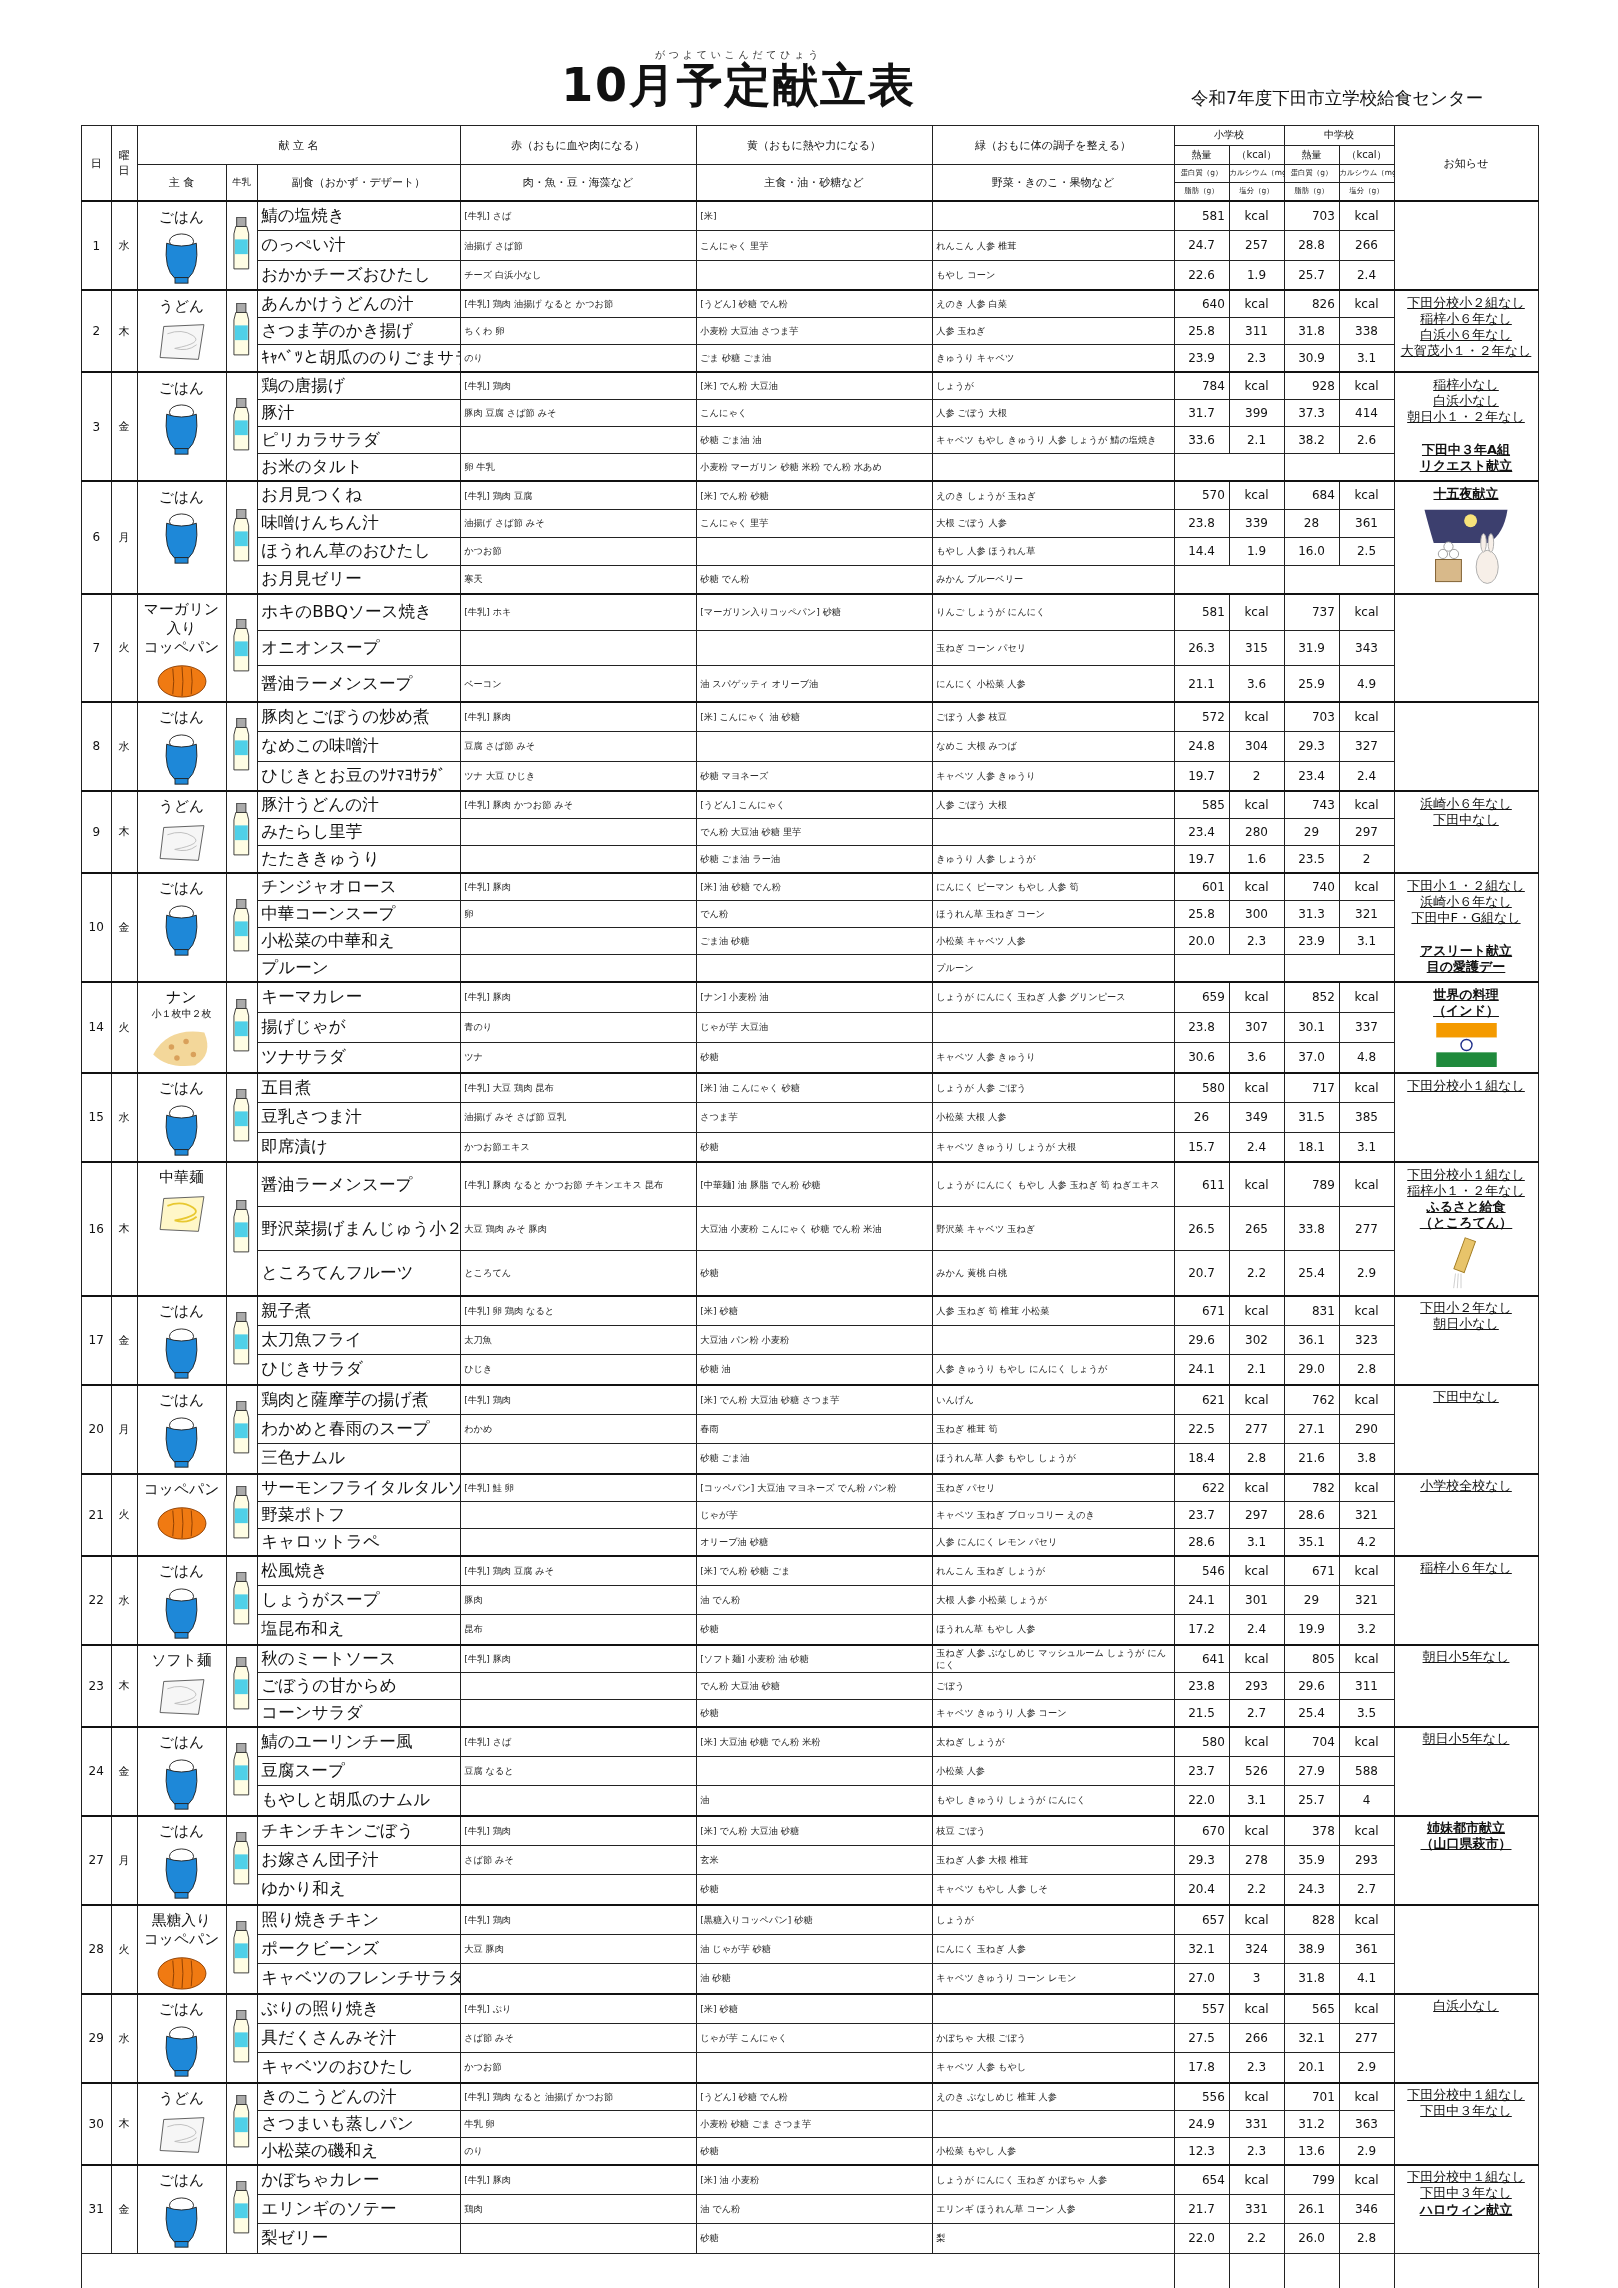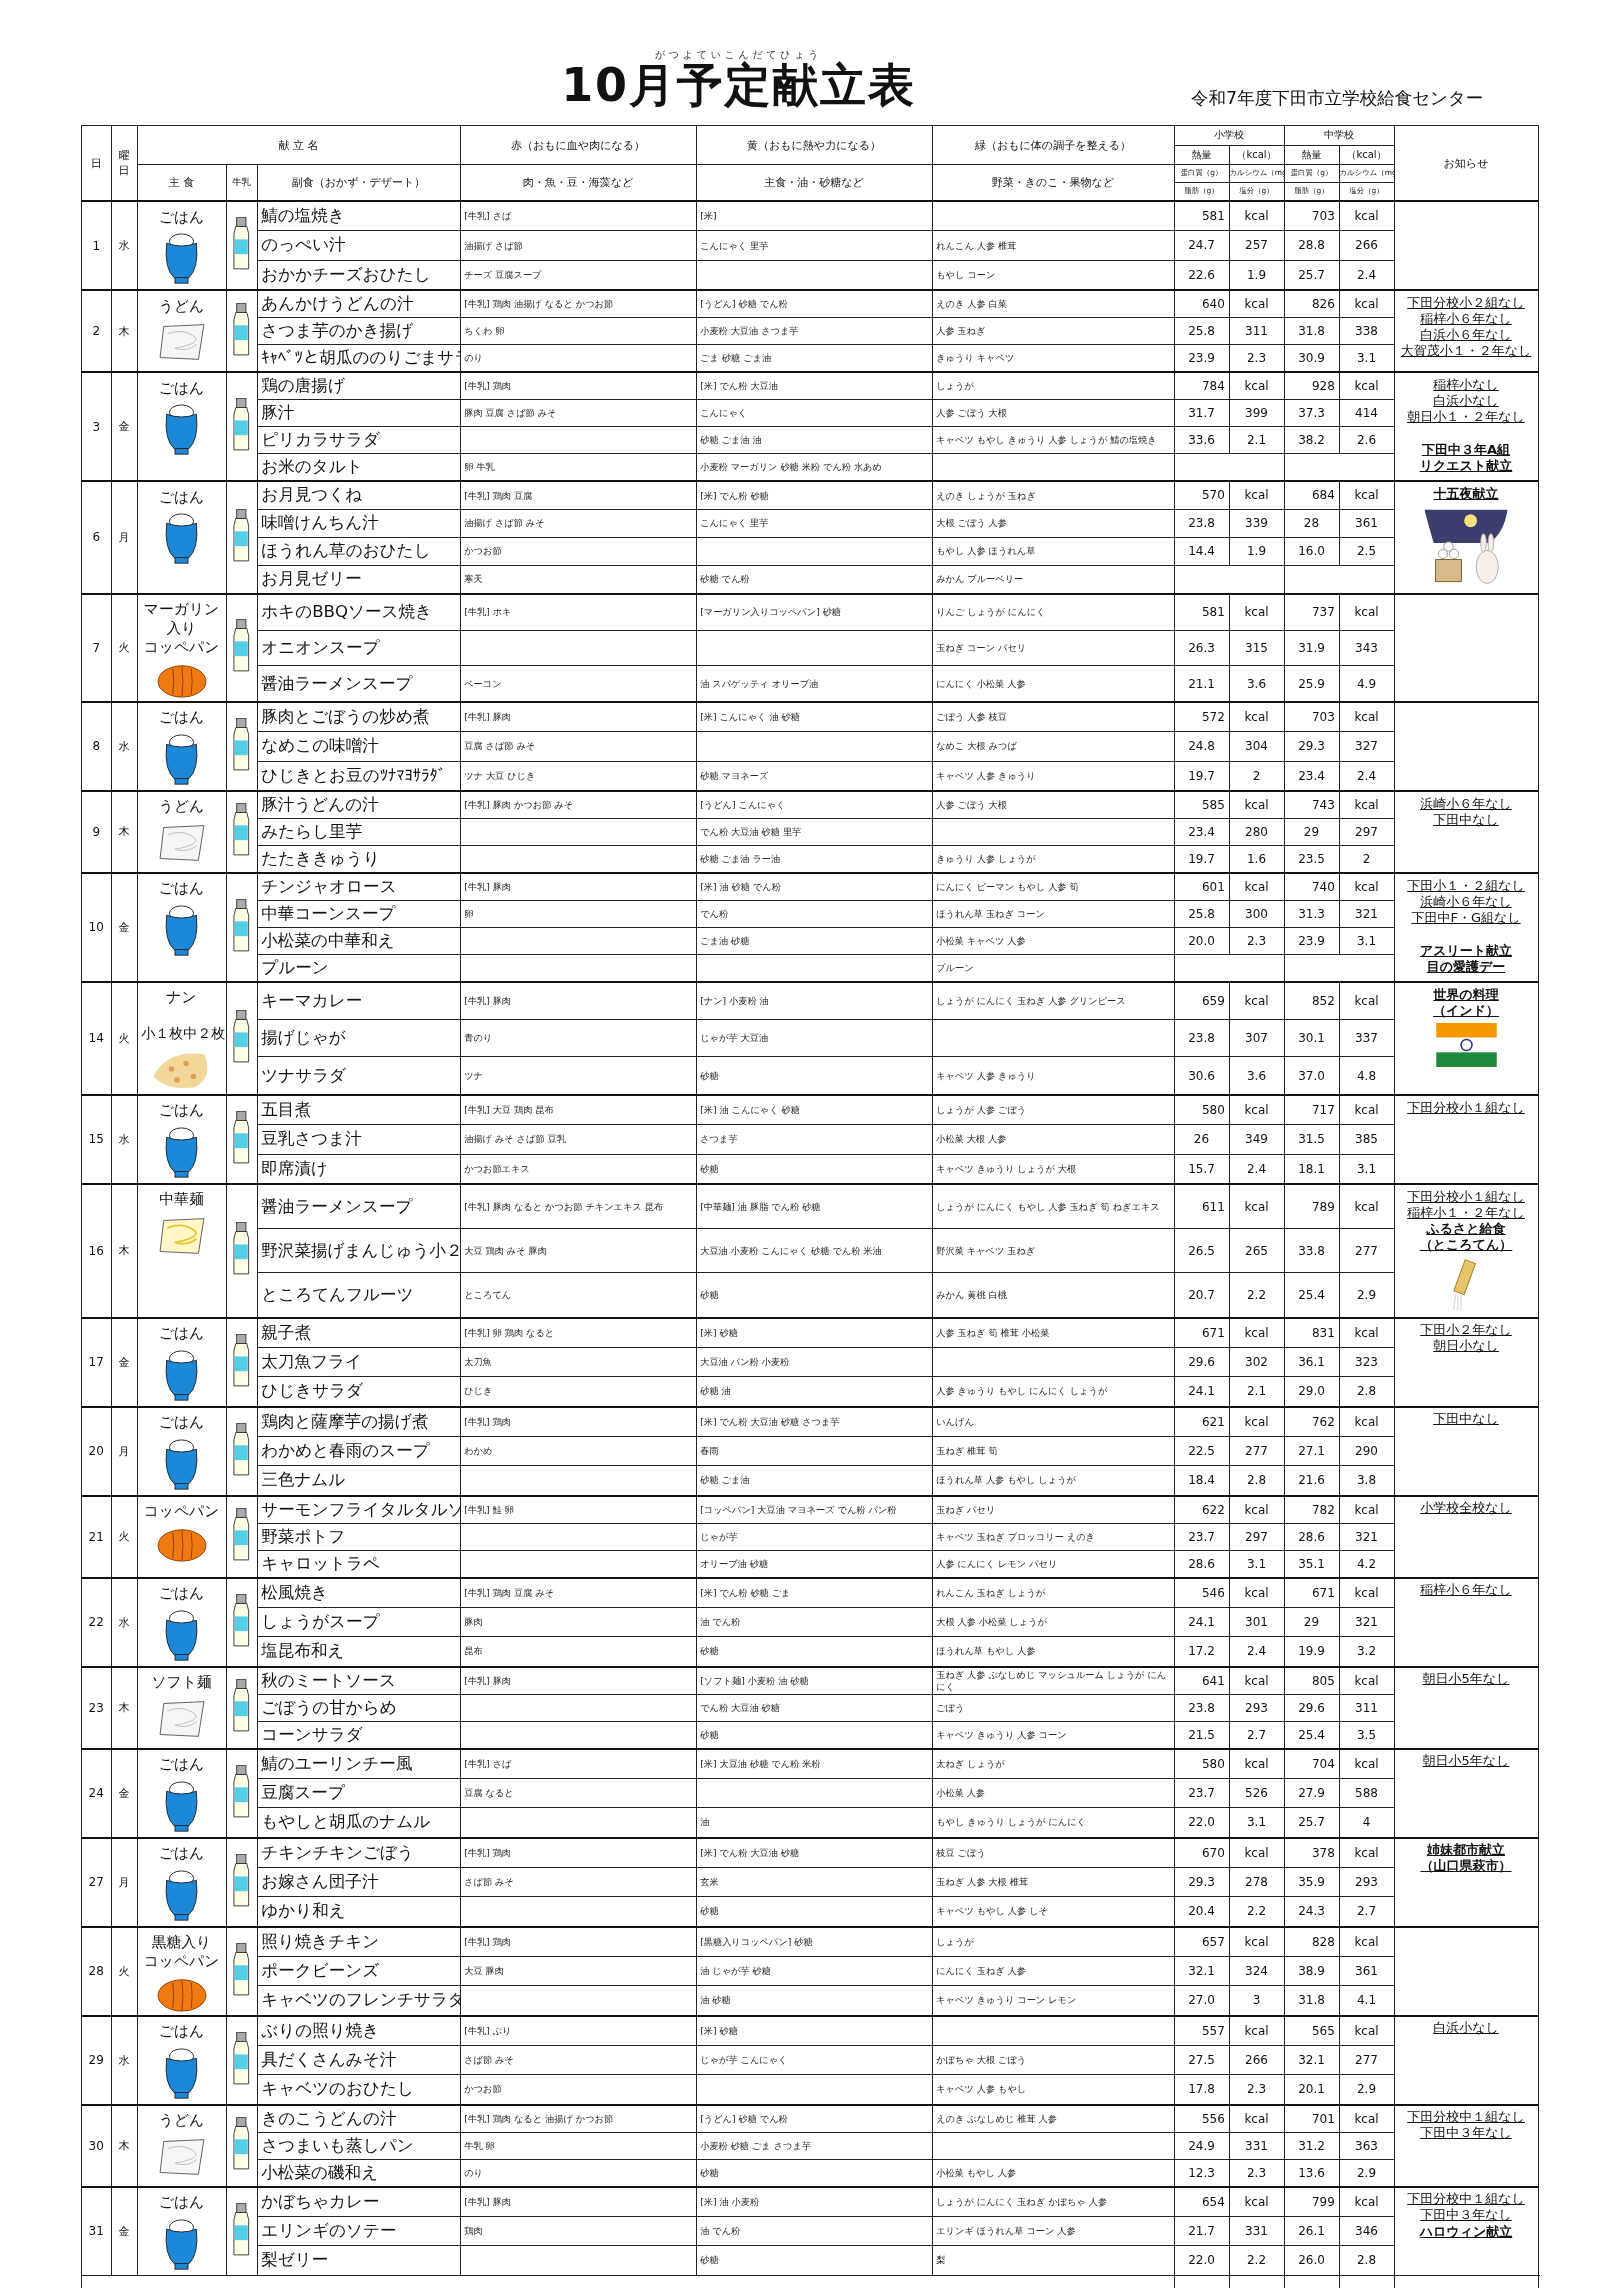--- a/index.html
+++ b/index.html
@@ -9,21 +9,21 @@
   .org { position:absolute; left:1191px; top:86px; font-size:17.5px; }
   table.menu { position:absolute; left:81px; top:125px; width:1458px; border-collapse:collapse; table-layout:fixed; }
   table.menu td, table.menu th { border:0.9px solid #222; padding:0 3.7px; font-weight:normal; overflow:hidden; white-space:nowrap; }
   table.menu th { font-size:11px; text-align:center; height:35px; }
   .hdr-small { font-size:7.4px !important; height:14.8px !important; padding:0 !important; }
   .hdr-kcal { font-size:10px !important; height:18.5px !important; }
   .day-top td { border-top:2.8px solid #111 !important; }
   .c-date { text-align:center; font-size:12px; }
   .c-dow { text-align:center; font-size:11px; }
   .c-staple { text-align:center; vertical-align:top; font-size:14.8px; padding-top:5.5px !important; }
-  .staple-note { font-size:14px; display:block; margin-top:18px;text-align:center; }
+  .staple-note { font-size:10px; display:block; margin-top:0;text-align:center; }
   .c-milk { text-align:center; }
   .c-dish { font-size:16.6px; height:26px; }
   .c-ing { font-size:9.2px; color:#222; white-space:normal !important; line-height:1.3; }
   .c-num { text-align:center; font-size:12px; }
   .c-num.r { text-align:right; }
   .c-note { text-align:center; vertical-align:top; font-size:13px; white-space:normal !important; line-height:1.25; padding-top:3.7px !important;text-decoration:underline; }
   .c-note b { font-weight:bold; }
   .milk { display:inline-block; width:16.6px; height:54px; position:relative; }
   .footer-left { font-size:10px; vertical-align:top; white-space:normal !important; padding:9.2px 5.5px !important; position:relative; height:138px; }
   .std-label { text-align:center; font-size:15.7px; font-weight:bold; white-space:normal !important; }
@@ -124,21 +124,21 @@
         <td class="c-ing">油揚げ さば節</td>
         <td class="c-ing">こんにゃく 里芋</td>
         <td class="c-ing">れんこん 人参 椎茸</td>
         <td class="c-num">24.7</td>
                  <td class="c-num">257</td>
                  <td class="c-num">28.8</td>
                  <td class="c-num">266</td>
       </tr>
       <tr>
         <td class="c-dish">おかかチーズおひたし</td>
-        <td class="c-ing">チーズ 豆腐スープ</td>
+        <td class="c-ing">チーズ 白浜小なし</td>
         <td class="c-ing"></td>
         <td class="c-ing">もやし コーン</td>
         <td class="c-num">22.6</td>
                  <td class="c-num">1.9</td>
                  <td class="c-num">25.7</td>
                  <td class="c-num">2.4</td>
       </tr>
       <tr class="day-top">
         <td rowspan="3" class="c-date">2</td>
         <td rowspan="3" class="c-dow">木</td>

